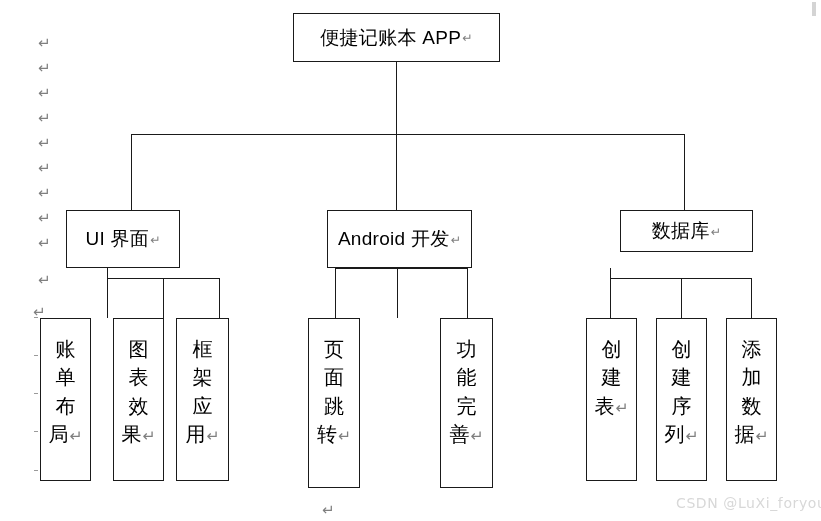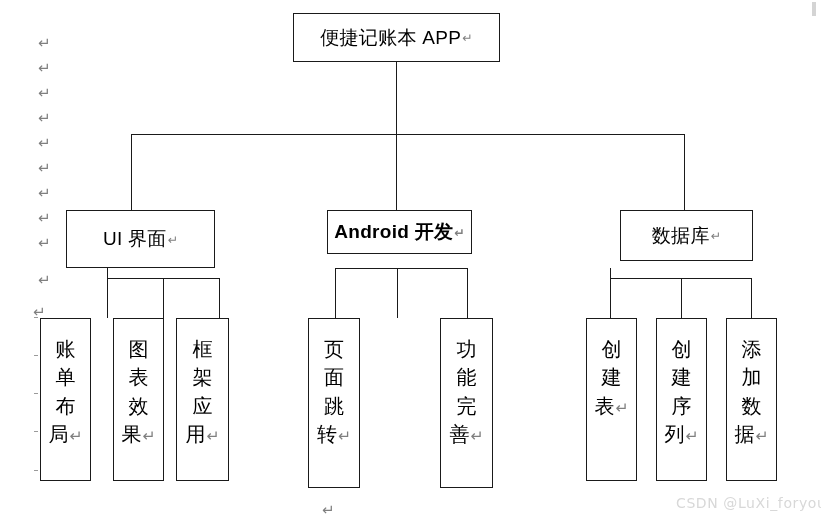--- a/index.html
+++ b/index.html
@@ -160,31 +160,31 @@
   <div class="hline" style="left:610px; top:278px; width:141px;"></div>
   <div class="vline" style="left:610px; top:278px; height:40px;"></div>
   <div class="vline" style="left:681px; top:278px; height:40px;"></div>
   <div class="vline" style="left:751px; top:278px; height:40px;"></div>
 
   <div class="node level-0" style="left:293px; top:13px; width:207px; height:49px;text-align:center;">
     <span class="node-label">便捷记账本 APP</span>
       <span class="inline-pilcrow">↵</span>
   </div>
 
-  <div class="node level-1" style="left:66px; top:210px; width:149px; height:58px;">
+  <div class="node level-1" style="left:66px; top:210px; width:114px; height:58px;">
     <span class="node-label">UI 界面</span>
       <span class="inline-pilcrow">↵</span>
   </div>
 
-  <div class="node level-1" style="left:327px; top:210px; width:145px; height:44px;font-weight:bold;">
+  <div class="node level-1" style="left:327px; top:210px; width:145px; height:58px;">
     <span class="node-label">Android 开发</span>
       <span class="inline-pilcrow">↵</span>
   </div>
 
-  <div class="node level-1" style="left:620px; top:210px; width:133px; height:51px;">
+  <div class="node level-1" style="left:620px; top:210px; width:133px; height:42px;">
     <span class="node-label">数据库</span>
       <span class="inline-pilcrow">↵</span>
   </div>
 
   <div class="node leaf" style="left:40px; top:318px; width:51px; height:163px;">
     <span class="node-label"><span>账</span><br><span>单</span><br><span>布</span><br><span>局</span><span class="inline-pilcrow">↵</span></span>
   </div>
   <div class="node leaf" style="left:113px; top:318px; width:51px; height:163px;">
     <span class="node-label"><span>图</span><br><span>表</span><br><span>效</span><br><span>果</span><span class="inline-pilcrow">↵</span></span>
   </div>

